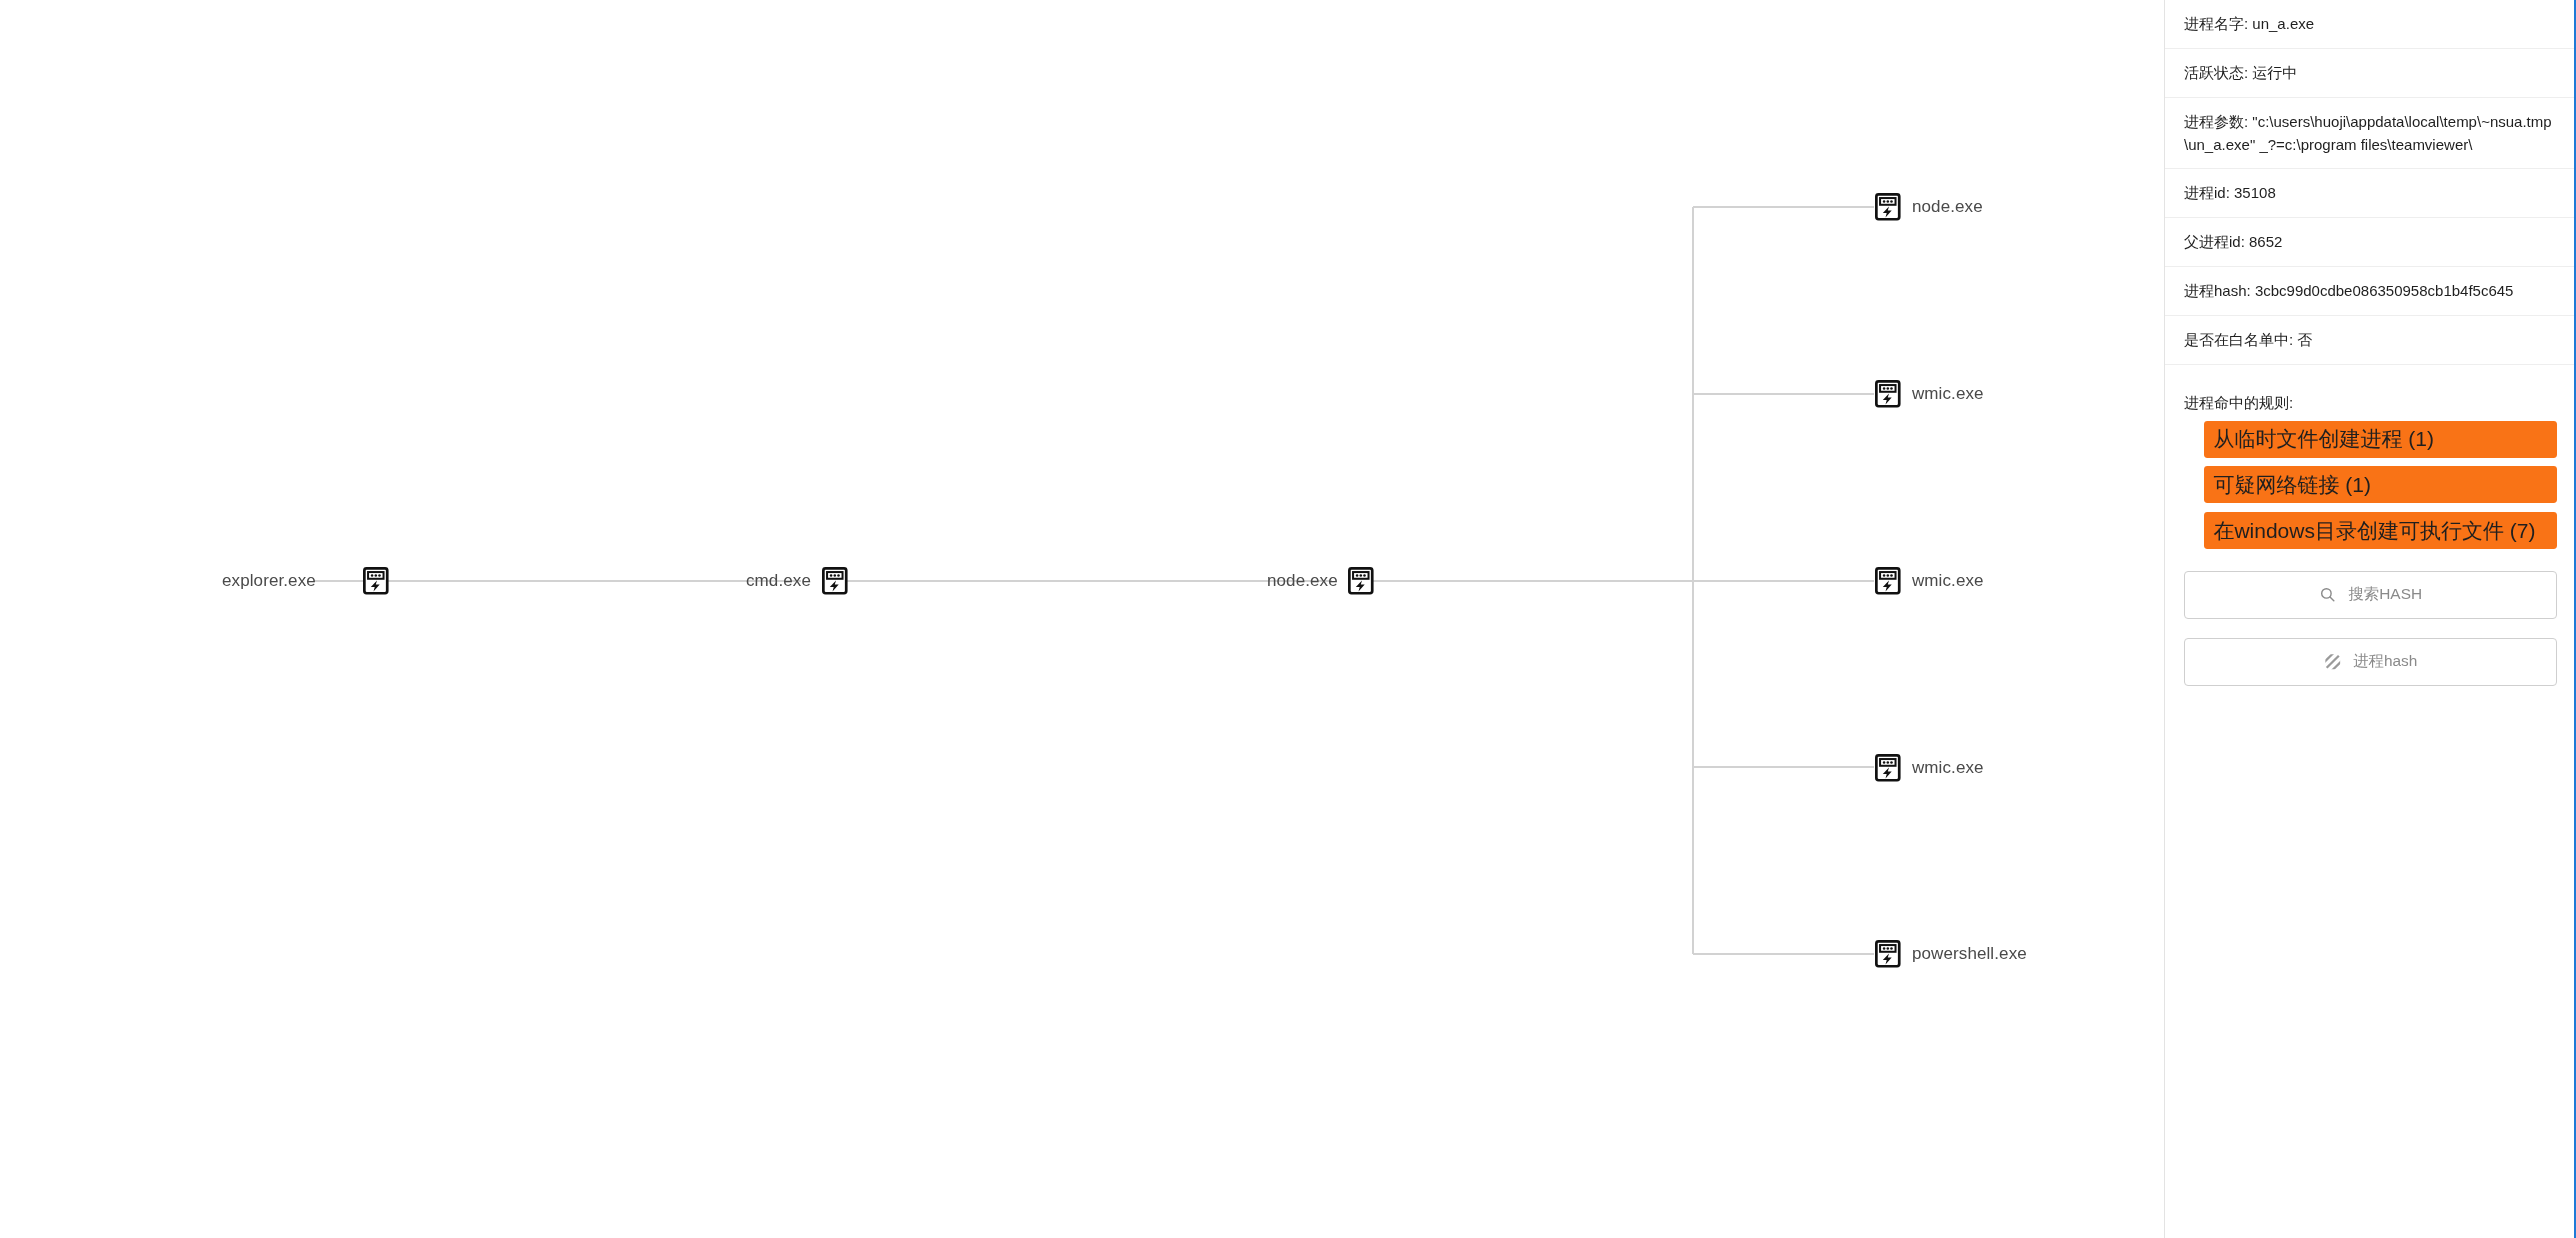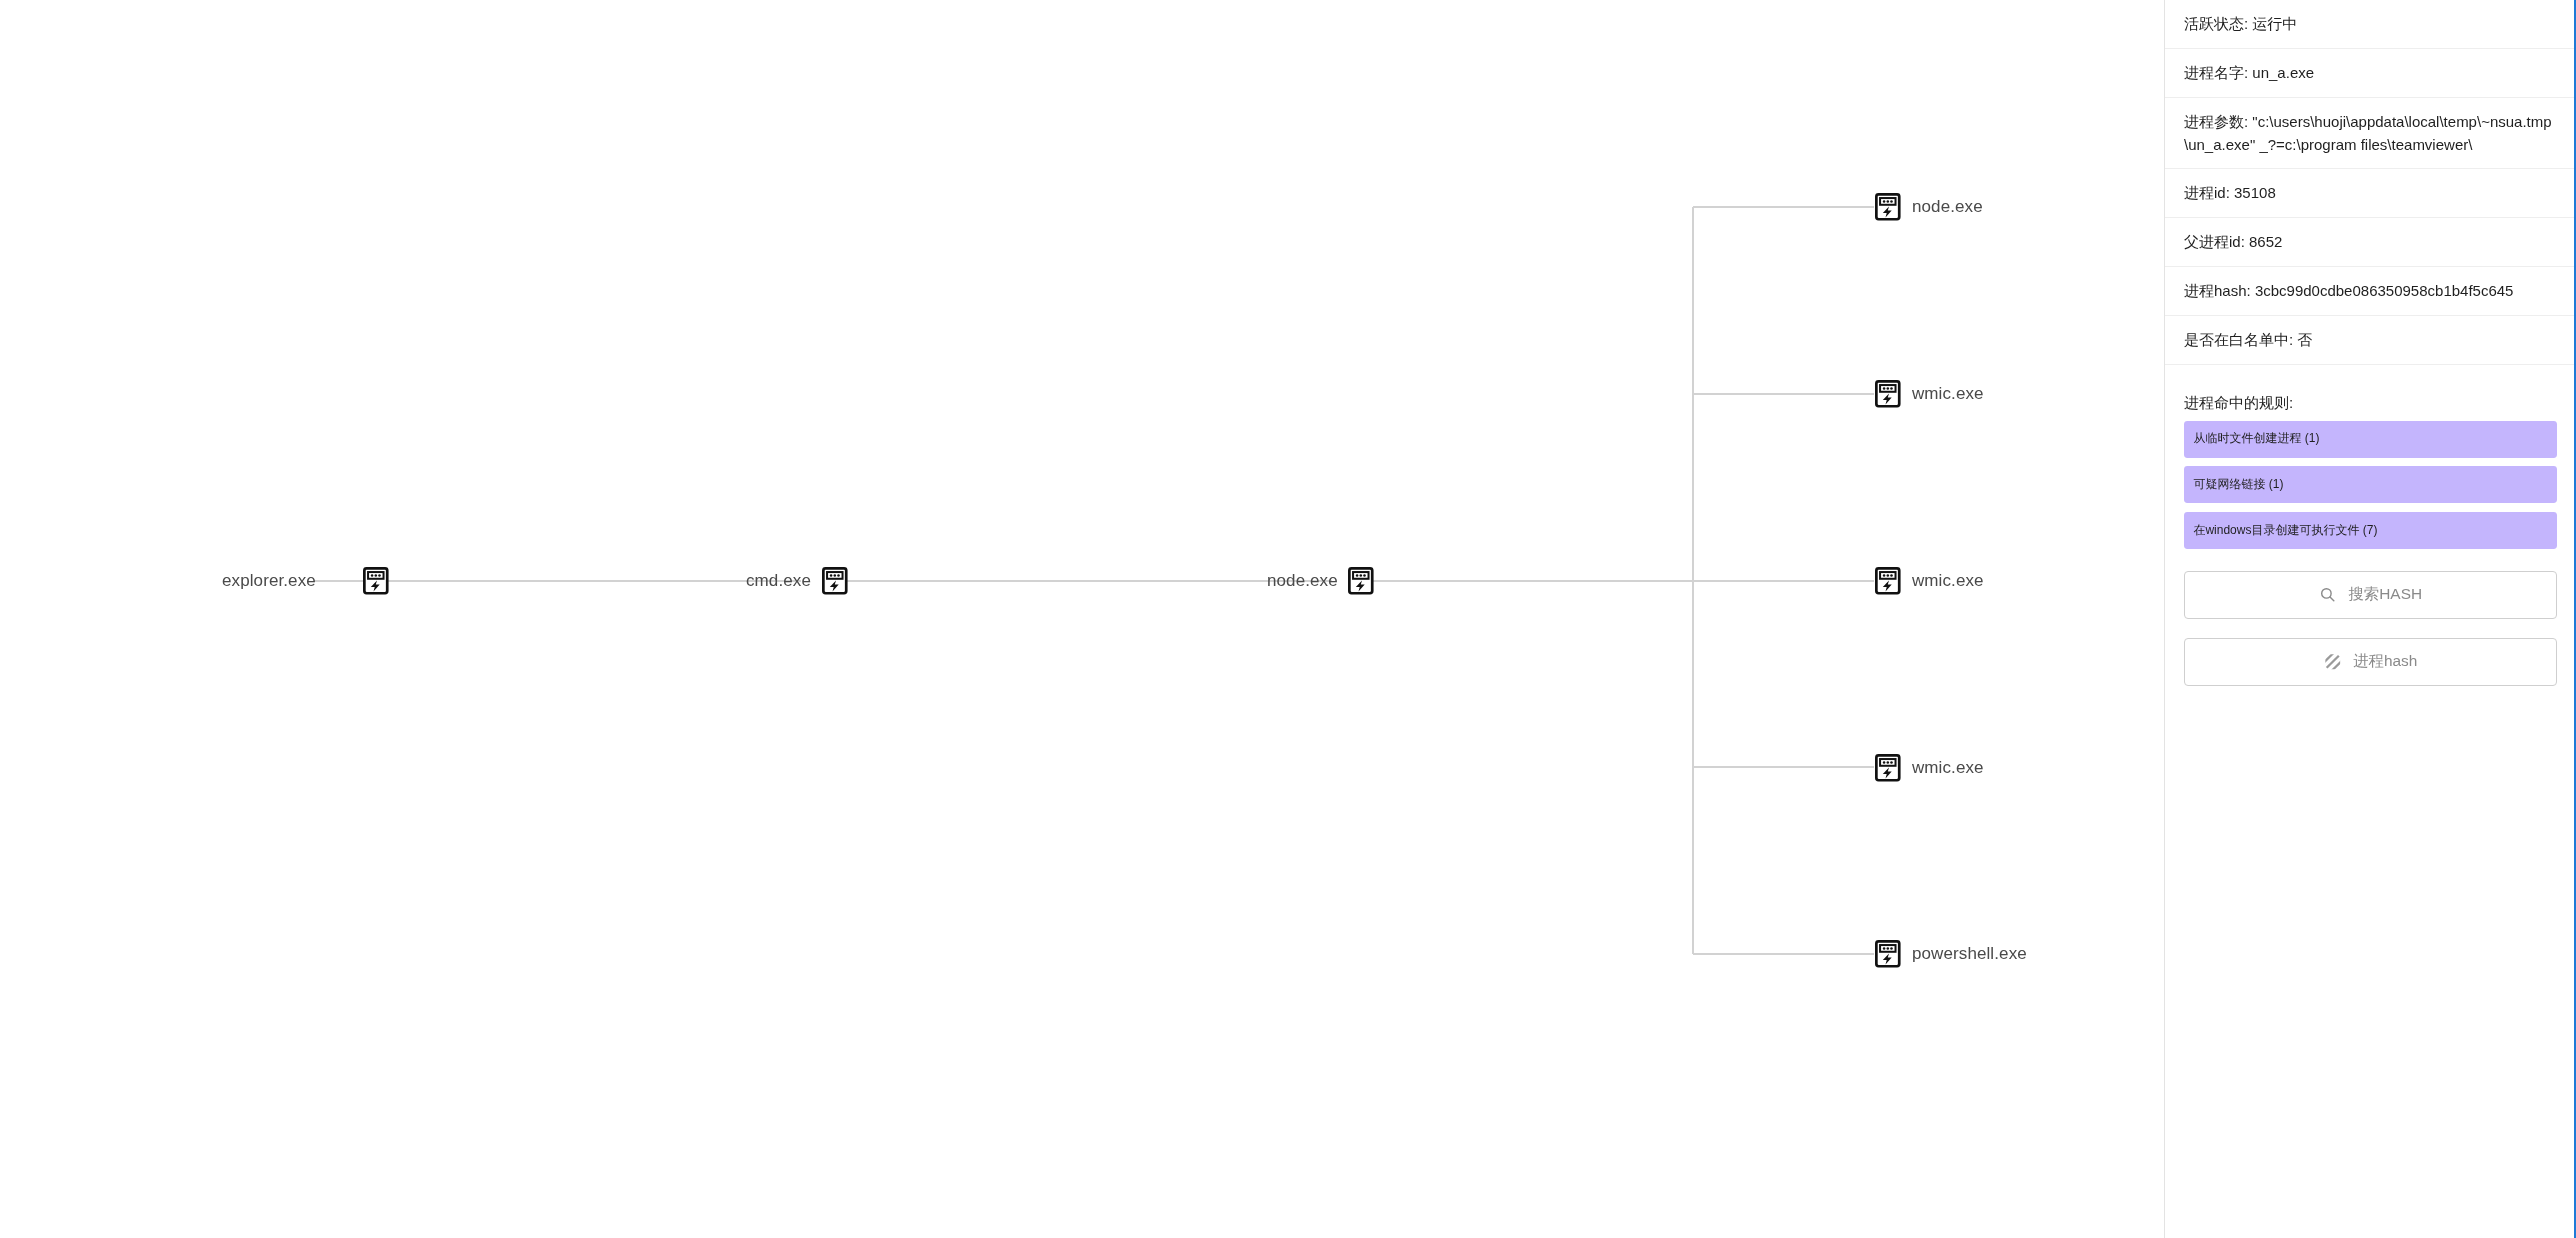--- a/index.html
+++ b/index.html
@@ -60,28 +60,29 @@
     line-height: 23px;
     color: #1f1f1f;
     word-break: break-all;
   }
   .detail-row .rk { color: #1f1f1f; }
   .detail-row .rv { color: #1f1f1f; }
 
   .rules-row { border-bottom: none; padding-bottom: 4px; }
   .rules-title { font-size: 15px; line-height: 20px; color: #1f1f1f; margin-bottom: 8px; margin-top: 16px; }
   .rule-chip {
-    background: #c4b5fd;
+    background: #f97316;
     border-radius: 3.4px;
-    font-size: 12px;
+    font-size: 21px;
     color: #1f1f1f;
     padding: 6.7px 0 7.4px 9.4px;
     margin-bottom: 8.7px;
     white-space: nowrap;
     overflow: hidden;
+    margin-left: 20px;
   }
   .rule-chip:last-child { margin-bottom: 0; }
 
   .panel-actions { padding: 17.5px 19px 0 19px; }
   .action-btn {
     display: flex; align-items: center; justify-content: center;
     gap: 12px;
     width: 100%;
     height: 48px;
     background: #ffffff;
@@ -232,27 +233,27 @@
         </svg>
       </span>
       <span class="node-label">powershell.exe</span>
     </div>
 
   </div>
 
   <div id="detail-panel">
 
     <div class="detail-row">
+      <span class="rk">进程名字: </span>
+      <span class="rv">un_a.exe</span>
+    </div>
+
+    <div class="detail-row">
       <span class="rk">活跃状态: </span>
       <span class="rv">运行中</span>
-    </div>
-
-    <div class="detail-row">
-      <span class="rk">进程名字: </span>
-      <span class="rv">un_a.exe</span>
     </div>
 
 
     <div class="detail-row">
       <span class="rk">进程参数: </span>
       <span class="rv">"c:\users\huoji\appdata\local\temp\~nsua.tmp\un_a.exe" _?=c:\program files\teamviewer\</span>
     </div>
 
     <div class="detail-row">
       <span class="rk">进程id: </span>

